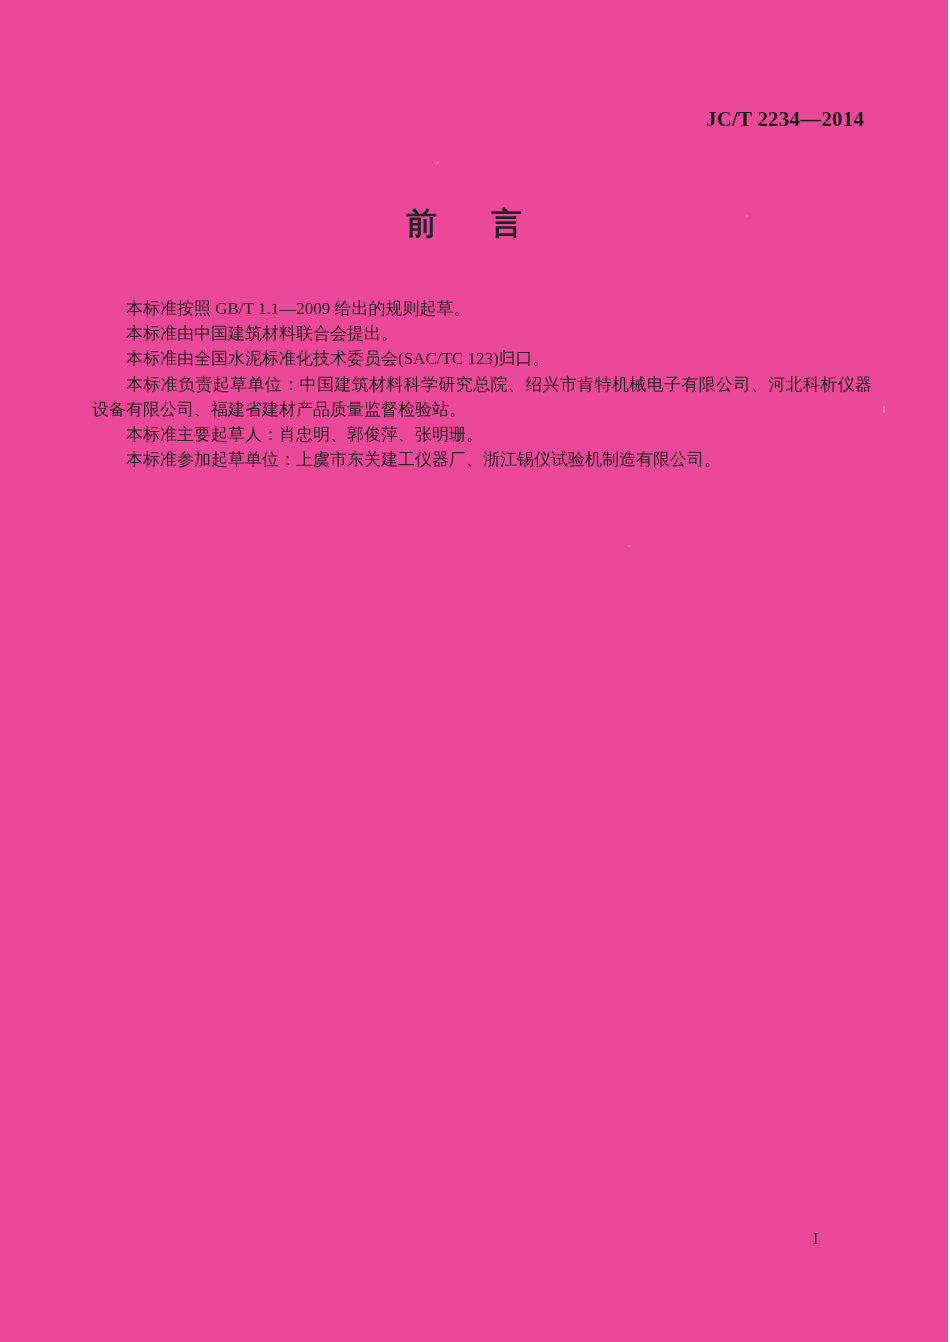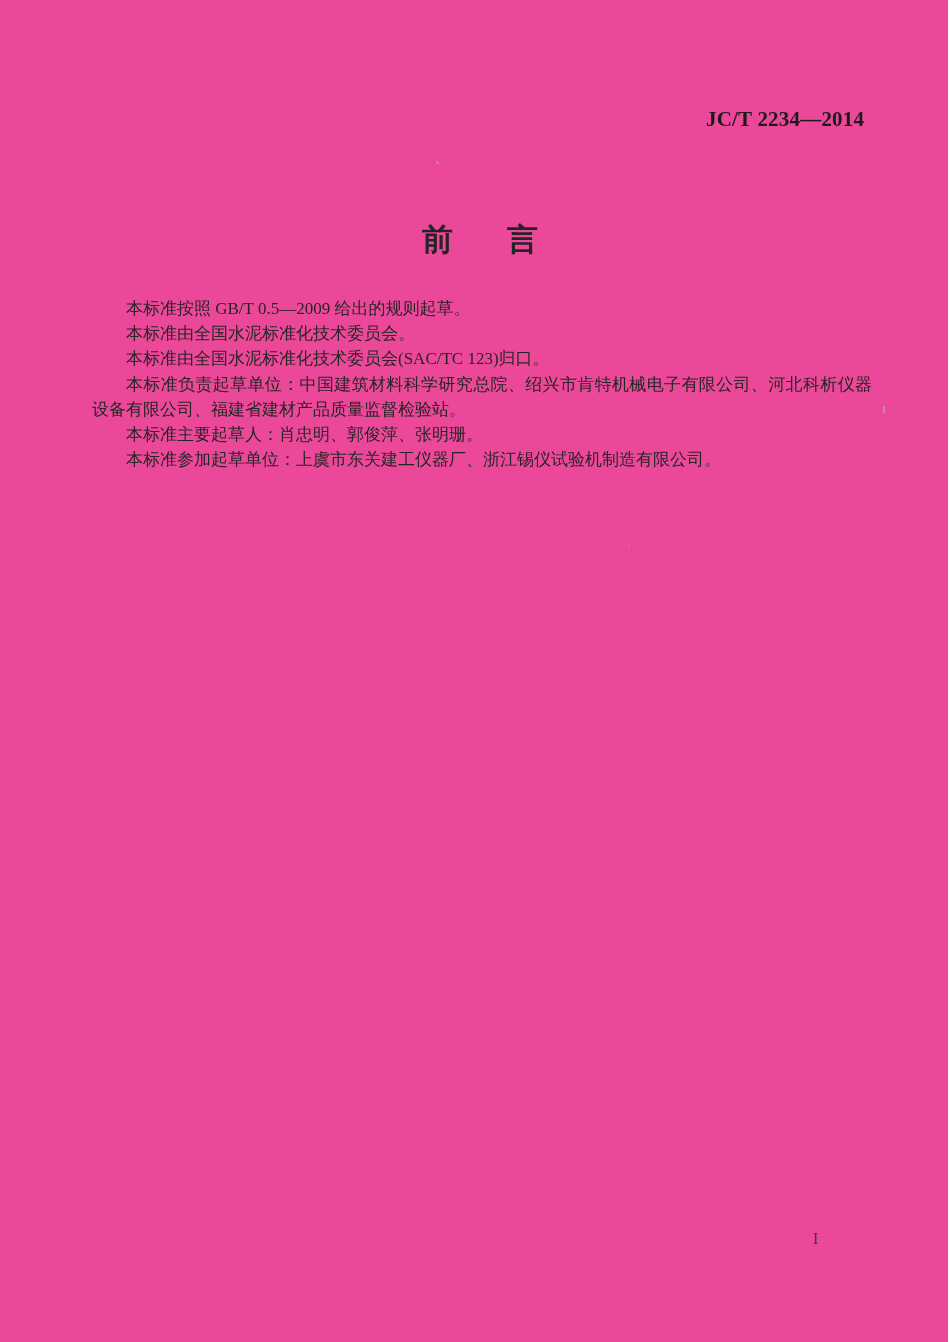--- a/index.html
+++ b/index.html
@@ -24,21 +24,21 @@
     font-weight: bold;
     font-size: 21px;
     letter-spacing: 0.2px;
     color: #1b1b1b;
     white-space: nowrap;
   }
   .foreword-title {
     position: absolute;
     left: 406px;
     top: 203px;
-    margin: 16px;
+    margin: 0;
     font-family: "Liberation Sans", "DejaVu Sans", sans-serif;
     font-weight: 600;
     font-size: 31px;
     letter-spacing: 54px;
     color: #242424;
     white-space: nowrap;
   }
   .foreword-body {
     position: absolute;
     left: 92px;
@@ -76,22 +76,22 @@
 </head>
 <body>
 
 <div class="page">
 
   <div class="doc-code">JC/T 2234—2014</div>
 
   <h1 class="foreword-title">前言</h1>
 
   <div class="foreword-body">
-    <p>本标准按照 GB/T 0.5—2009 给出的规则起草。</p>
-    <p>本标准由全国水泥标准化技术委员会。</p>
+    <p>本标准按照 GB/T 1.1—2009 给出的规则起草。</p>
+    <p>本标准由中国建筑材料联合会提出。</p>
     <p>本标准由全国水泥标准化技术委员会(SAC/TC 123)归口。</p>
     <p>本标准负责起草单位：中国建筑材料科学研究总院、绍兴市肯特机械电子有限公司、河北科析仪器设备有限公司、福建省建材产品质量监督检验站。</p>
     <p>本标准主要起草人：肖忠明、郭俊萍、张明珊。</p>
     <p>本标准参加起草单位：上虞市东关建工仪器厂、浙江锡仪试验机制造有限公司。</p>
   </div>
 
   <div class="page-number">I</div>
 
   <div class="speck speck-1"></div>
   <div class="speck speck-2"></div>

